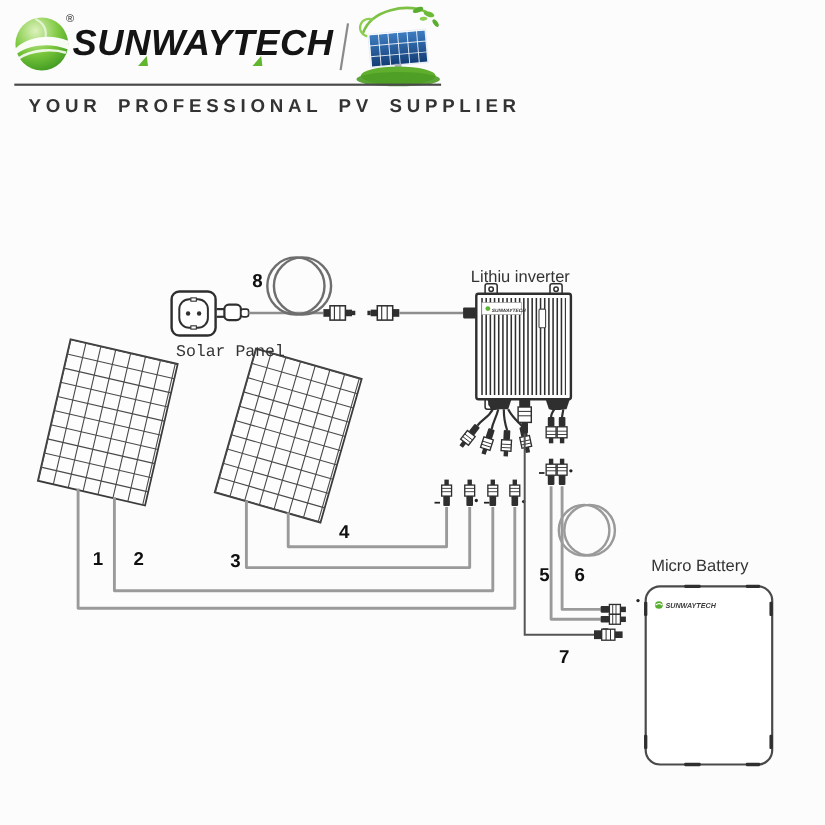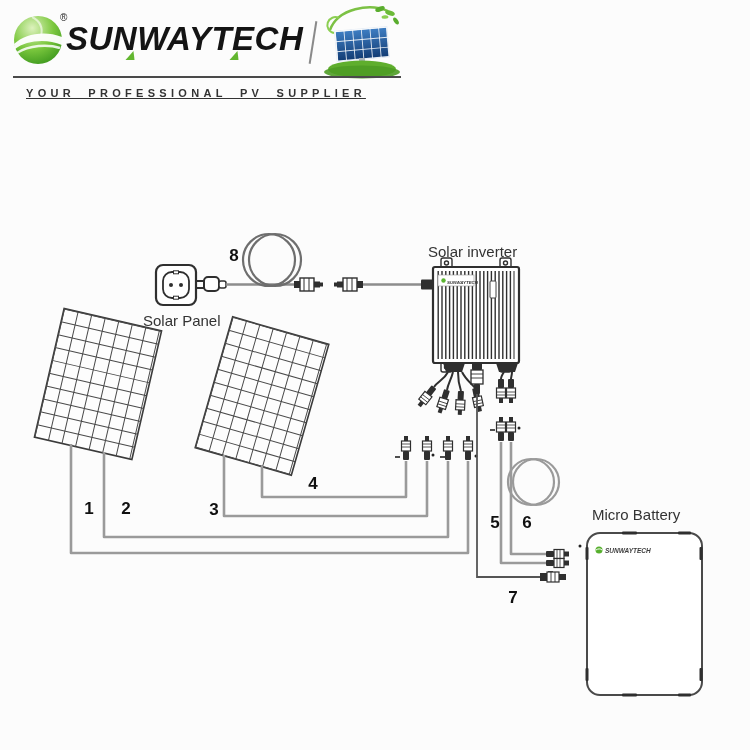--- a/index.html
+++ b/index.html
@@ -10,22 +10,22 @@
   .reg{position:absolute;left:60px;top:12px;font-size:10px;color:#222;}
   .brand{position:absolute;left:66px;top:20px;font-size:33px;font-weight:800;font-style:italic;
          color:#141414;letter-spacing:.5px;white-space:nowrap;}
   .tri{position:absolute;width:0;height:0;border-left:5px solid transparent;border-right:4px solid transparent;
        border-bottom:9px solid #62b62f;transform:skewX(-18deg);}
   .tri1{left:127px;top:51px;}
   .tri2{left:231px;top:51px;}
   .vdiv{position:absolute;left:312px;top:21px;width:2px;height:43px;background:#8a8a8a;transform:rotate(9deg);}
   .miniart{position:absolute;left:322px;top:2px;}
   .hline{position:absolute;left:13px;top:76px;width:388px;height:2px;background:#4a4a4a;}
-  .tagline{position:absolute;left:26px;top:87px;font-size:11px;font-weight:bold;color:#333;
-           letter-spacing:4.3px;word-spacing:6px;white-space:nowrap;text-decoration:underline;}
+  .tagline{position:absolute;left:26px;top:87px;font-size:17px;font-weight:bold;color:#333;
+           letter-spacing:4.3px;word-spacing:6px;white-space:nowrap;}
   
   .diagram{position:absolute;left:0;top:0;}
   .lbl{position:absolute;font-size:15px;color:#333;white-space:nowrap;}
   .num{position:absolute;font-size:17px;font-weight:bold;color:#101010;transform:translate(-50%,-50%);}
 </style>
 </head>
 <body>
 
 <div class="canvas">
 
@@ -246,22 +246,22 @@
         <rect x="678" y="531.5" width="13" height="3" rx="1"></rect>
         <rect x="622" y="693.5" width="15" height="3" rx="1"></rect>
         <rect x="678" y="693.5" width="13" height="3" rx="1"></rect>
       </g>
       <circle cx="599" cy="550" r="3.5" fill="#57b02e"></circle>
       <path d="M596,550 c2,-1.5 4.5,-1.5 6,0" stroke="#ffffff" stroke-width="1" fill="none"></path>
       <text x="605" y="553" font-size="6.5" font-style="italic" font-weight="bold" fill="#3c3c3c">SUNWAYTECH</text>
     </g>
   </svg>
 
-  <span class="lbl" style="left:143px;top:312px;">Solar Panel</span>
-  <span class="lbl" style="left:428px;top:243px;">Solar inverter</span>
+  <span class="lbl" style="left:160px;top:312px;font-family:Liberation Mono, monospace;">Solar Panel</span>
+  <span class="lbl" style="left:428px;top:243px;">Lithiu inverter</span>
   <span class="lbl" style="left:592px;top:506px;">Micro Battery</span>
 
   <span class="num" style="left:89px;top:509px;">1</span>
   <span class="num" style="left:126px;top:509px;">2</span>
   <span class="num" style="left:214px;top:510px;">3</span>
   <span class="num" style="left:313px;top:484px;">4</span>
   <span class="num" style="left:495px;top:523px;">5</span>
   <span class="num" style="left:527px;top:523px;">6</span>
   <span class="num" style="left:513px;top:598px;">7</span>
   <span class="num" style="left:234px;top:256px;">8</span>

